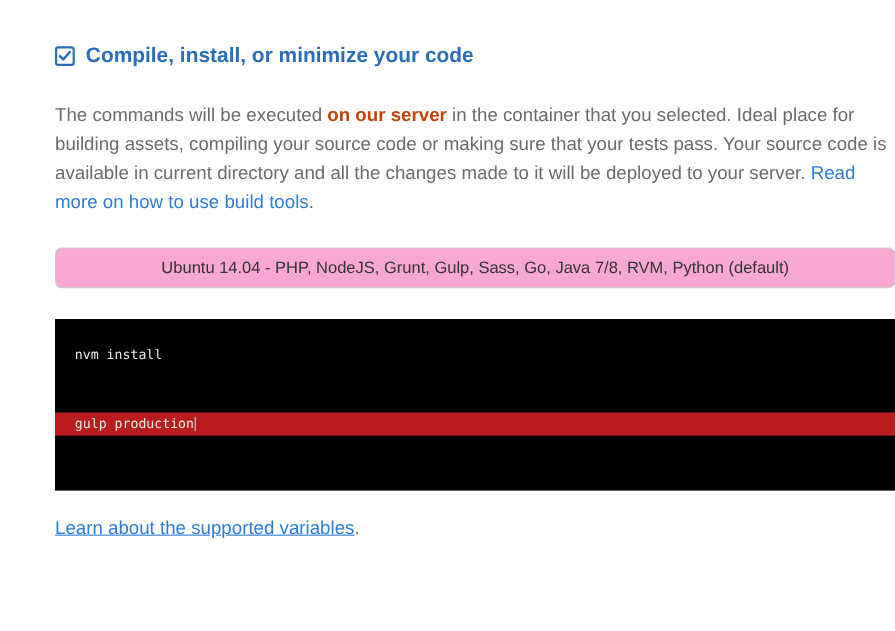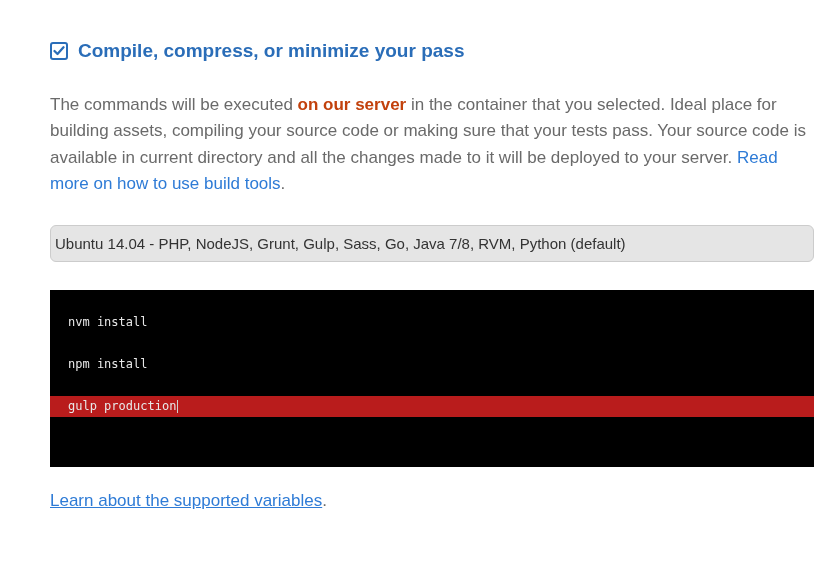--- a/index.html
+++ b/index.html
@@ -53,25 +53,25 @@
       color: #2e7bd6;
       text-decoration: none;
     }
     .select-wrapper {
       margin-bottom: 28px;
     }
     .select-box {
       width: 100%;
       border: 1px solid #ccc;
       border-radius: 6px;
-      padding: 9px 4px;
+      padding: 9px 22px;
       font-size: 15px;
       color: #333;
-      background: #e5e5e5;
-      text-align: left;
+      background: #f9a8d4;
+      text-align: center;
       cursor: pointer;
       font-family: inherit;
     }
     .code-editor {
       background: #000;
       color: #e8e8e8;
       font-family: "Menlo", "Consolas", "Monaco", monospace;
       font-size: 12px;
       padding: 22px 18px 50px 18px;
       line-height: 1.75;
@@ -108,35 +108,34 @@
 <body>
 
 <div class="container">
 
   <div class="section-header">
     <span class="checkbox-icon">
       <svg viewBox="0 0 16 16" fill="none" stroke="#2a6db8" stroke-width="3" stroke-linecap="round" stroke-linejoin="round">
         <polyline points="2,8 6,12 14,3"></polyline>
       </svg>
     </span>
-    <h2 class="section-title">Compile, compress, or minimize your pass</h2>
+    <h2 class="section-title">Compile, install, or minimize your code</h2>
   </div>
 
   <p class="description">
     <span>The commands will be executed </span><strong>on our server</strong><span> in the container that you selected. Ideal place for building assets, compiling your source code or making sure that your tests pass. Your source code is available in current directory and all the changes made to it will be deployed to your server. </span><a href="#" class="link">Read more on how to use build tools</a><span>.</span>
   </p>
 
   <div class="select-wrapper">
     <button class="select-box">Ubuntu 14.04 - PHP, NodeJS, Grunt, Gulp, Sass, Go, Java 7/8, RVM, Python (default)</button>
   </div>
 
   <div class="code-editor" id="code-editor">
       <div class="code-line">nvm install</div>
       <div class="code-line"></div>
-      <div class="code-line">npm install</div>
       <div class="code-line"></div>
       <div class="code-line active">gulp production<span class="cursor"></span></div>
     </div>
 
   <div class="bottom-link-row">
     <a href="#" class="bottom-link">Learn about the supported variables</a><span>.</span>
   </div>
 
 </div>
 

